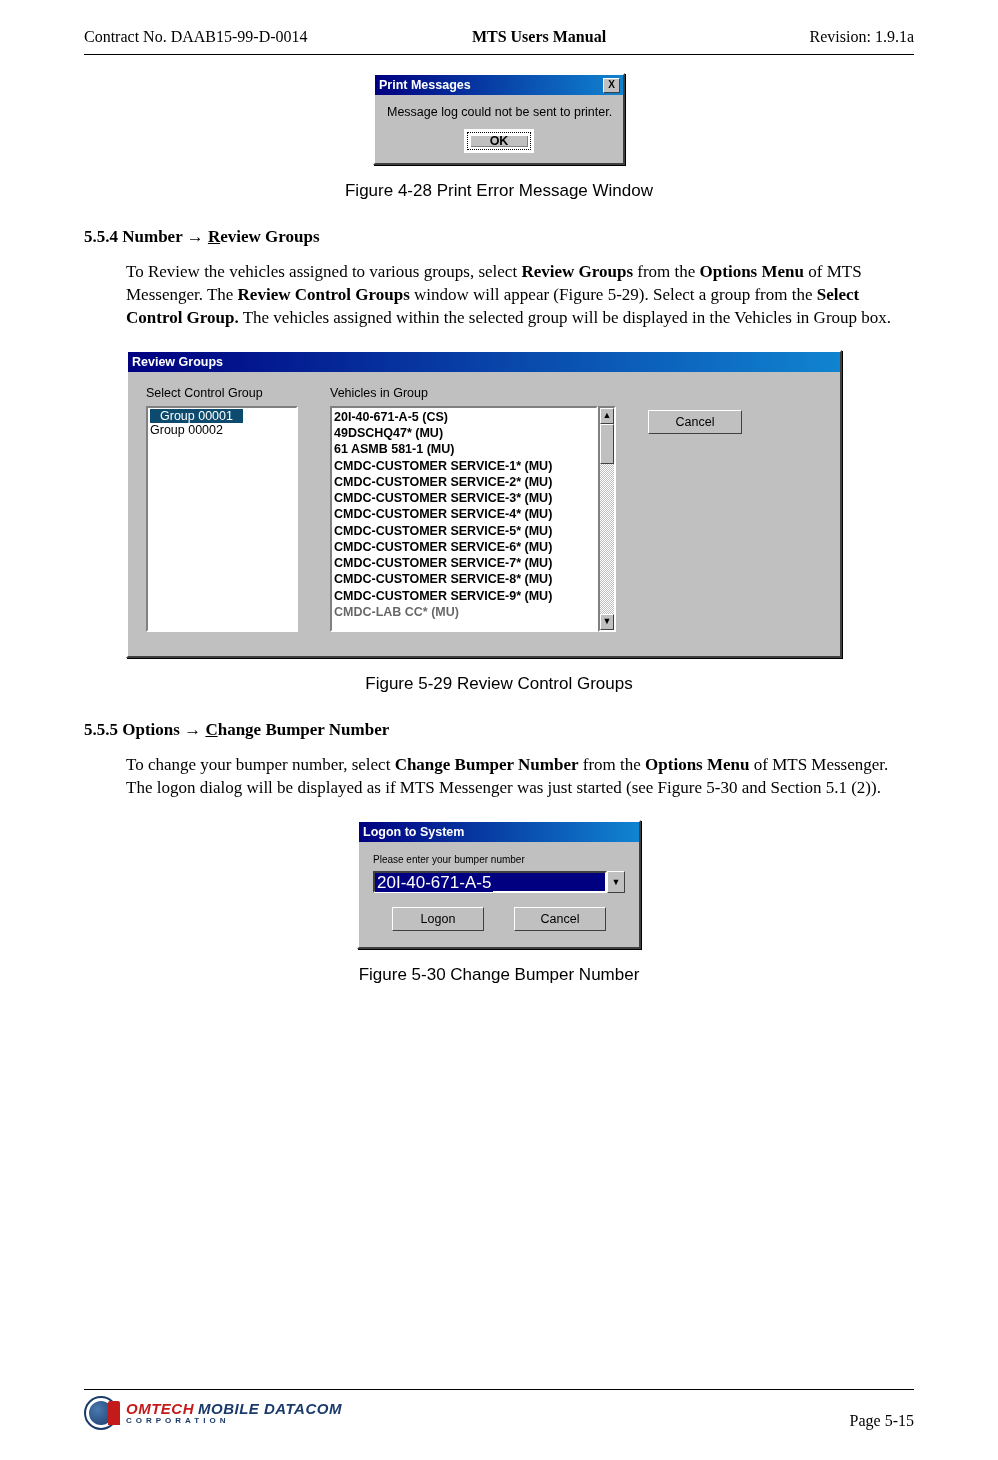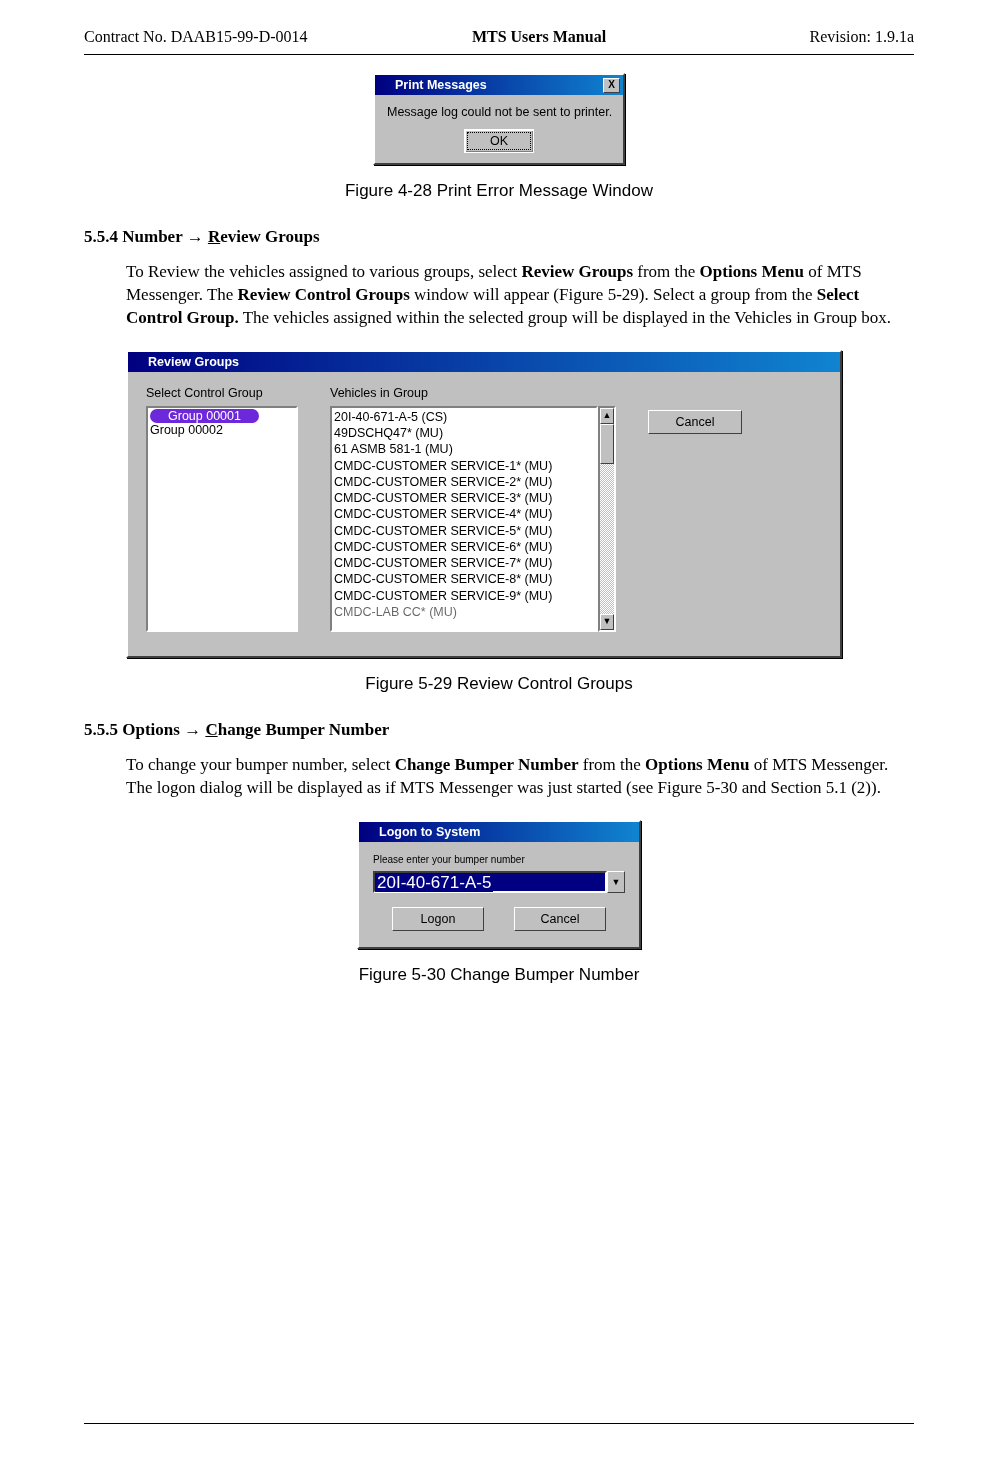--- a/index.html
+++ b/index.html
@@ -50,21 +50,21 @@
     font-family: "MS Sans Serif", Arial, sans-serif;
     font-size: 12.5px;
   }
   .titlebar {
     background: linear-gradient(to right, #000080, #1084d0);
     color: #fff;
     font-weight: bold;
     height: 20px;
     display: flex;
     align-items: center;
-    padding: 0 3px 0 20px;
+    padding: 0 3px 0 4px;
     font-size: 12.5px;
   }
   .titlebar .spacer { flex: 1; }
   .titlebar .tb-btn {
     width: 17px; height: 15px;
     background: #c0c0c0;
     border: 1px solid;
     border-color: #fff #404040 #404040 #fff;
     font-family: Arial, sans-serif;
     font-size: 10px;
@@ -84,45 +84,46 @@
     font-size: 12.5px;
     height: 24px;
     display: inline-flex;
     align-items: center;
     justify-content: center;
     padding: 0 4px;
   }
   .win-btn.focus {
     outline: 1px dotted #000;
     outline-offset: -4px;
-    border: 1px solid #ffffff;
+    border: 6px solid #ffffff;
     box-shadow: inset 1px 1px 0 #fff, inset -1px -1px 0 #808080;
+    font-weight: bold;
   }
   .sunken {
     background: #fff;
     border: 2px solid;
     border-color: #808080 #ffffff #ffffff #808080;
   }
 
   
   .d-print { width: 252px; }
   .d-print .body { padding: 10px 8px 10px 8px; text-align: center; }
   .d-print .msg { font-size: 12.5px; margin-bottom: 10px; text-align: left; padding-left: 4px; }
   .d-print .win-btn { width: 70px; }
 
   
   .d-review { width: 716px; }
   .d-review .body { padding: 14px 18px 24px 18px; display: flex; gap: 32px; }
   .d-review .col { display: flex; flex-direction: column; }
   .d-review .lbl { font-size: 12.5px; margin-bottom: 6px; }
   .listbox { font-size: 12.5px; overflow: hidden; position: relative; }
   .lb-groups { width: 152px; height: 226px; padding: 1px 2px; }
-  .lb-groups .sel { background: #6d28d9; color: #fff; padding: 0 18px; display:inline-block; width: auto; border-radius: 7px; }
+  .lb-groups .sel { background: #0c4a6e; color: #fff; padding: 0 10px; display:inline-block; width: auto; }
   .lb-vehicles-wrap { display: flex; }
-  .lb-vehicles { width: 268px; height: 226px; padding: 1px 2px; line-height: 1.3; white-space: nowrap; overflow: hidden; }
+  .lb-vehicles { width: 268px; height: 226px; padding: 1px 2px; line-height: 1.3; white-space: nowrap; overflow: hidden; font-weight: bold; }
   .lb-scroll { width: 18px; height: 226px; background:#c0c0c0; border:2px solid; border-color:#808080 #fff #fff #808080; display:flex; flex-direction:column; }
   .lb-scroll .arrow, .lb-scroll .thumb { background:#c0c0c0; border:1px solid; border-color:#fff #404040 #404040 #fff; }
   .lb-scroll .arrow { height:16px; display:flex;align-items:center;justify-content:center; font-size:9px; line-height:1;}
   .lb-scroll .track { flex:1; background: repeating-conic-gradient(#c0c0c0 0% 25%, #fff 0% 50%) 50% / 2px 2px; position:relative;}
   .lb-scroll .thumb { position:absolute; top:0; left:0; right:0; height:40px; }
   .d-review .cancel-col { padding-top: 24px; }
   .d-review .win-btn { width: 94px; }
 
   
   .d-logon { width: 284px; }
@@ -258,13 +259,29 @@
         <div class="win-btn">Logon</div>
         <div class="win-btn">Cancel</div>
       </div>
     </div>
   </div>
   <div class="caption">Figure 5-30   Change Bumper Number</div>
 </div>
 
 <div class="footer">
   <hr class="rule2">
+  <div class="footer-row">
+    <div class="logo">
+      <div style="position:relative;display:flex;align-items:center;">
+        <div class="logo-circle"></div>
+        <div class="logo-stamp"></div>
+      </div>
+      <div class="logo-text">
+        <div>
+          <span class="logo-main logo-m1">OMTECH</span>
+          <span class="logo-main logo-m2">MOBILE DATACOM</span>
+        </div>
+        <div class="logo-sub">CORPORATION</div>
+      </div>
+    </div>
+    <div class="pagenum">Page 5-15</div>
+  </div>
 </div>
 
 </body></html>

